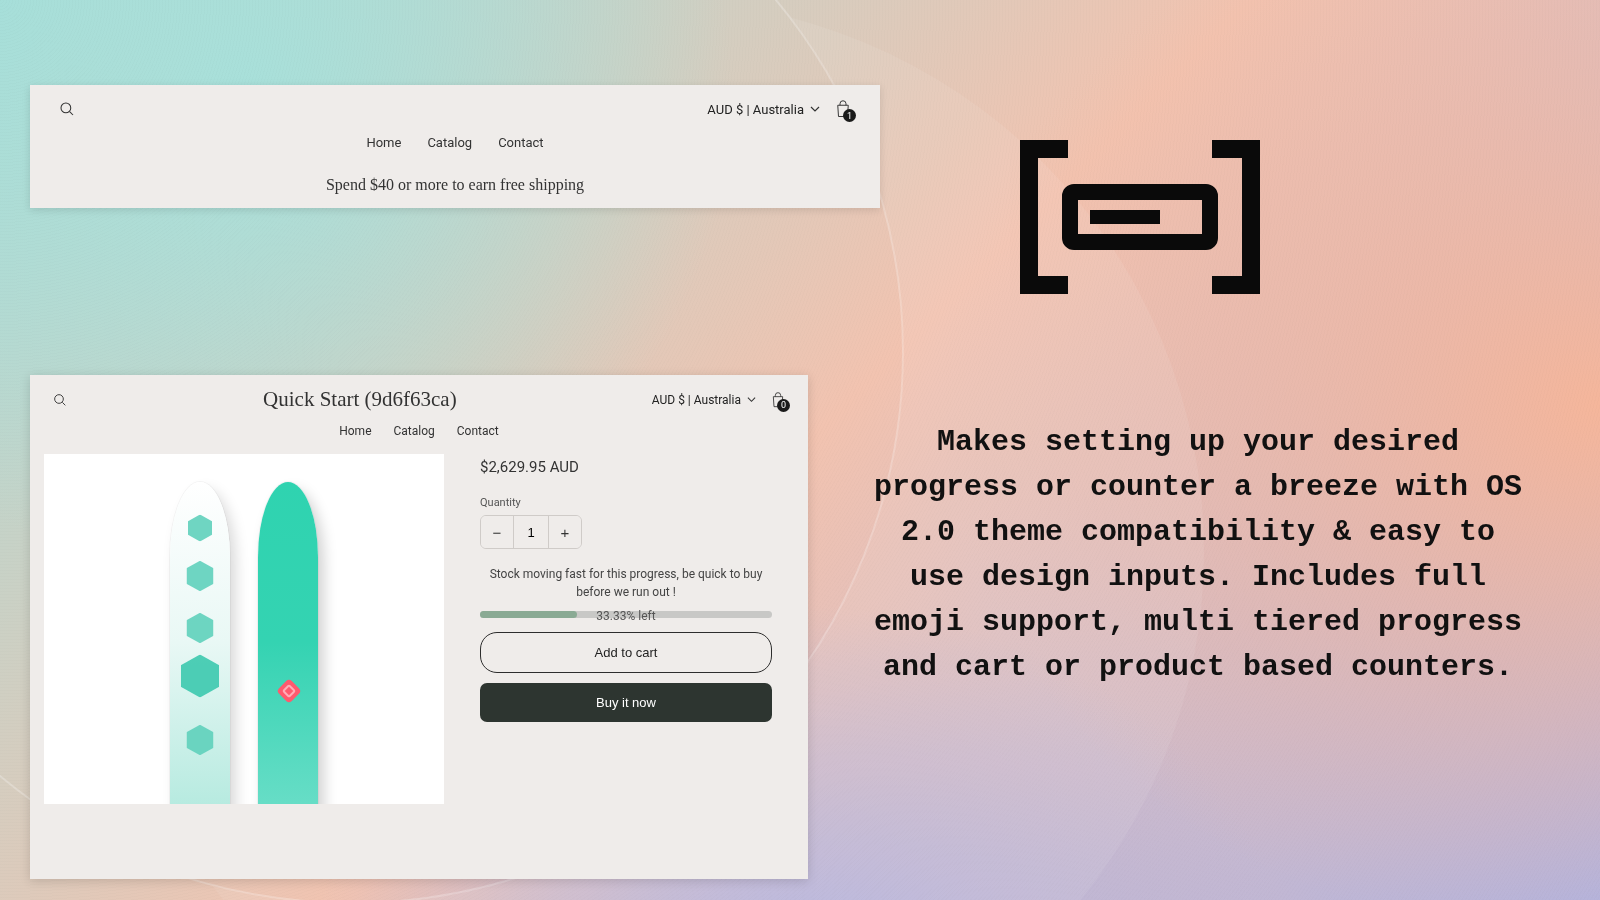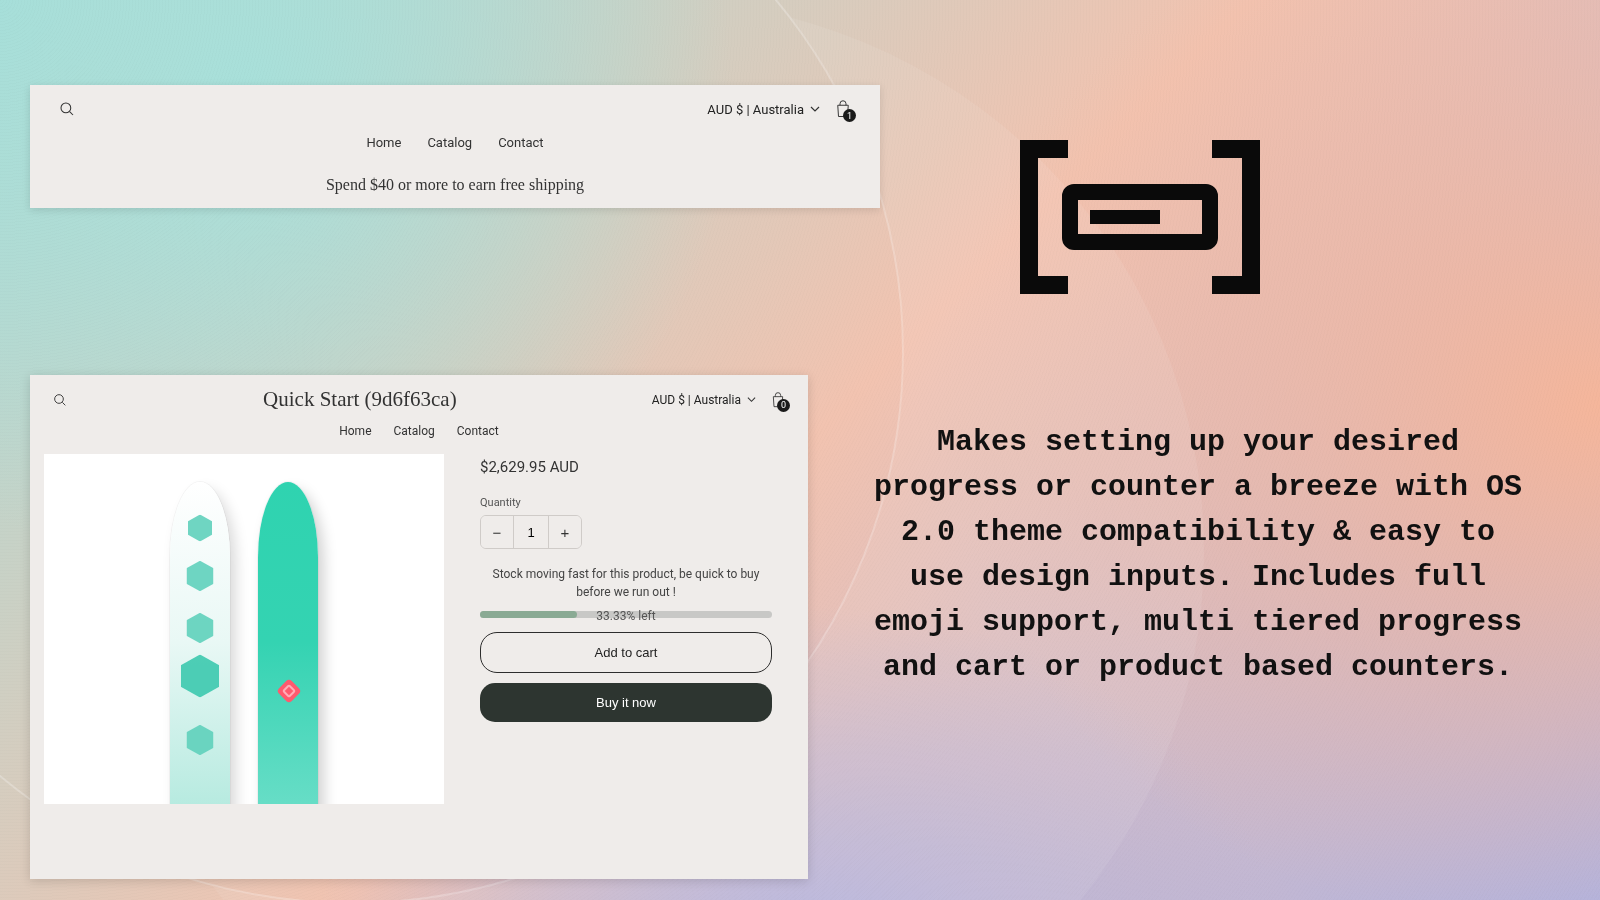--- a/index.html
+++ b/index.html
@@ -114,21 +114,21 @@
 .price{ font-size:15px; color:#333; margin-bottom:20px;}
 .qlabel{ font-size:11px; color:#555; margin-bottom:6px;}
 .qty{ display:inline-flex; border:1px solid #cfcbc8; border-radius:6px; overflow:hidden; margin-bottom:16px;}
 .qty button{ width:32px; height:32px; background:#efecea; border:none; font-size:15px; color:#333; cursor:pointer;}
 .qty input{ width:36px; text-align:center; border:none; border-left:1px solid #cfcbc8; border-right:1px solid #cfcbc8; font-size:13px; background:#efecea;}
 .stockmsg{ font-size:12px; color:#444; text-align:center; line-height:1.5; margin-bottom:10px;}
 .progress2{ position:relative; height:7px; background:#c8c8c6; border-radius:4px; margin-bottom:14px;}
 .progress2-fill{ position:absolute; left:0; top:0; bottom:0; width:33.3%; background:#8aaa94; border-radius:4px;}
 .progress2-label{ position:absolute; left:0; right:0; top:-2px; font-size:12px; color:#555; text-align:center;}
 .addcart{ width:100%; padding:12px; background:transparent; border:1px solid #2d2d2d; border-radius:17px; font-size:13px; color:#222; margin-bottom:10px; cursor:pointer;}
-.buynow{ width:100%; padding:12px; background:#2d3530; color:#fff; border:none; border-radius:15px; font-size:13px; cursor:pointer;}
+.buynow{ width:100%; padding:12px; background:#2d3530; color:#fff; border:none; border-radius:7px; font-size:13px; cursor:pointer;}
 
 
 .logo{
   position:absolute;
   left:1020px; top:140px;
 }
 .marketing{
   position:absolute;
   left:840px; top:420px; width:660px;
   font-family: "Menlo", "Consolas", "Courier New", monospace;
@@ -226,21 +226,21 @@
       </div>
     </div>
     <div class="details">
       <div class="price">$2,629.95 AUD</div>
       <div class="qlabel">Quantity</div>
       <div class="qty">
         <button>−</button>
         <input value="1" style="">
         <button>+</button>
       </div>
-      <div class="stockmsg">Stock moving fast for this product, be quick to buy before we run out !</div>
+      <div class="stockmsg">Stock moving fast for this progress, be quick to buy before we run out !</div>
       <div class="progress2">
         <div class="progress2-fill"></div>
         <div class="progress2-label">33.33% left</div>
       </div>
       <button class="addcart">Add to cart</button>
       <button class="buynow">Buy it now</button>
     </div>
   </div>
 </div>
 

